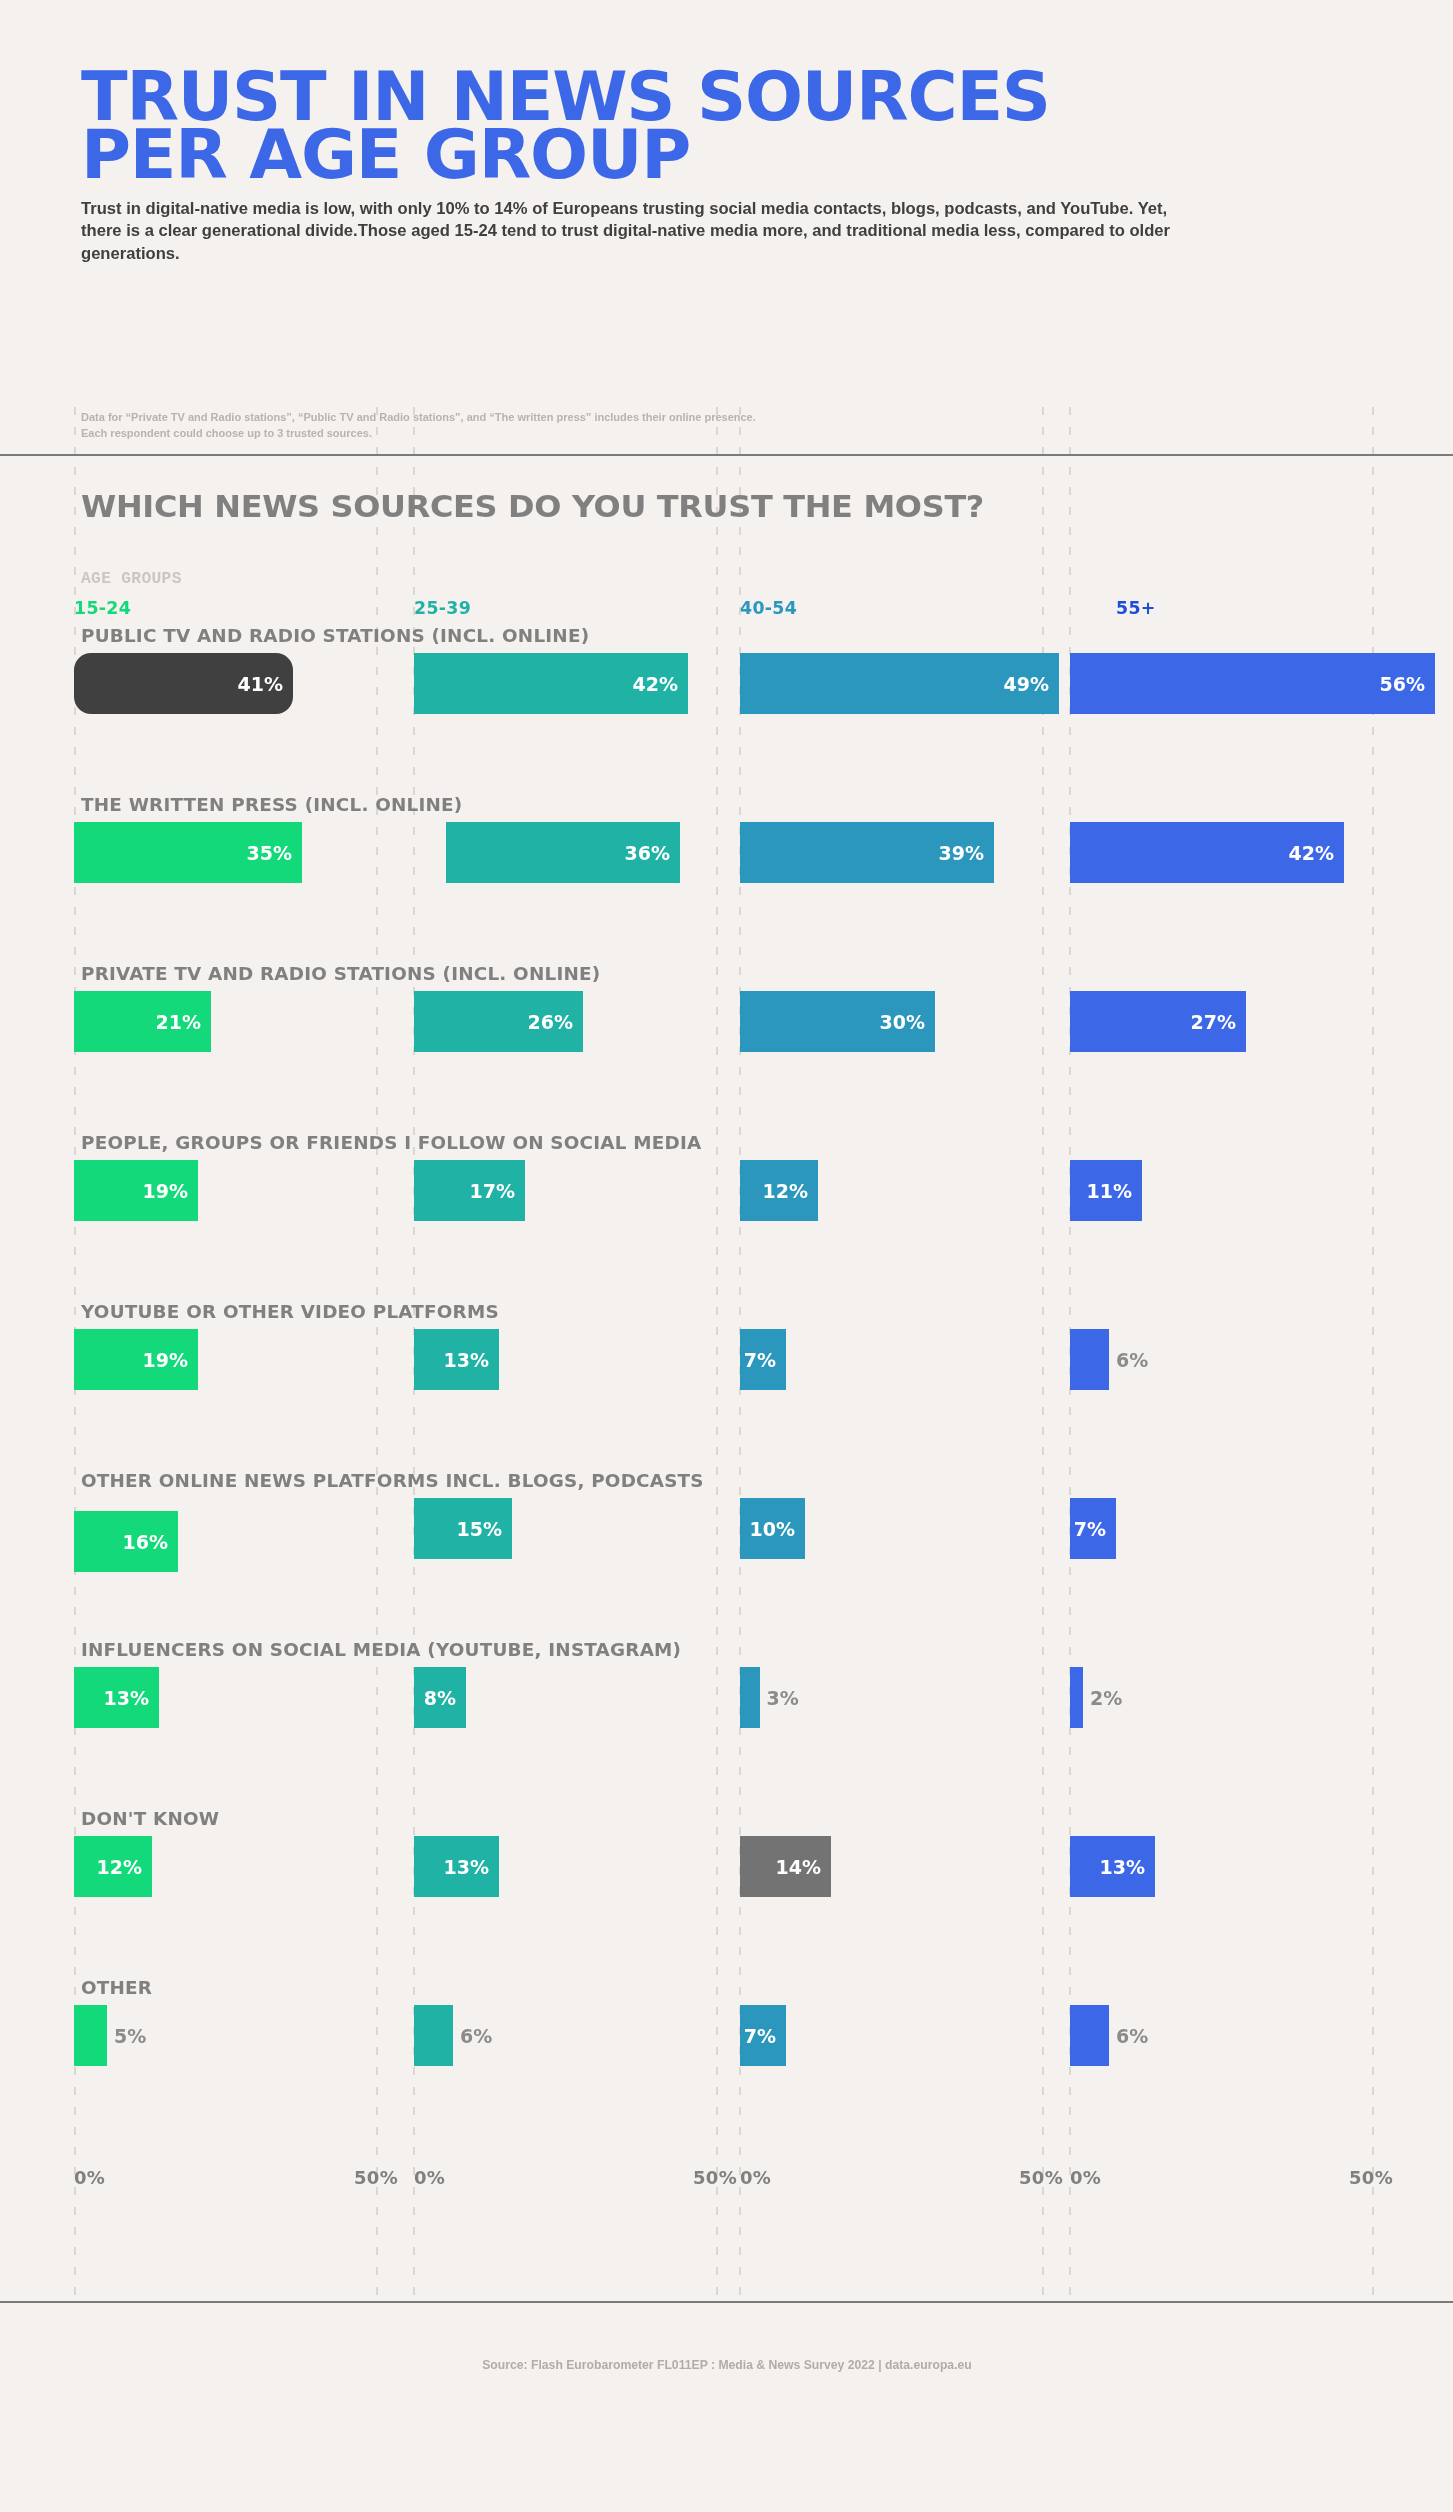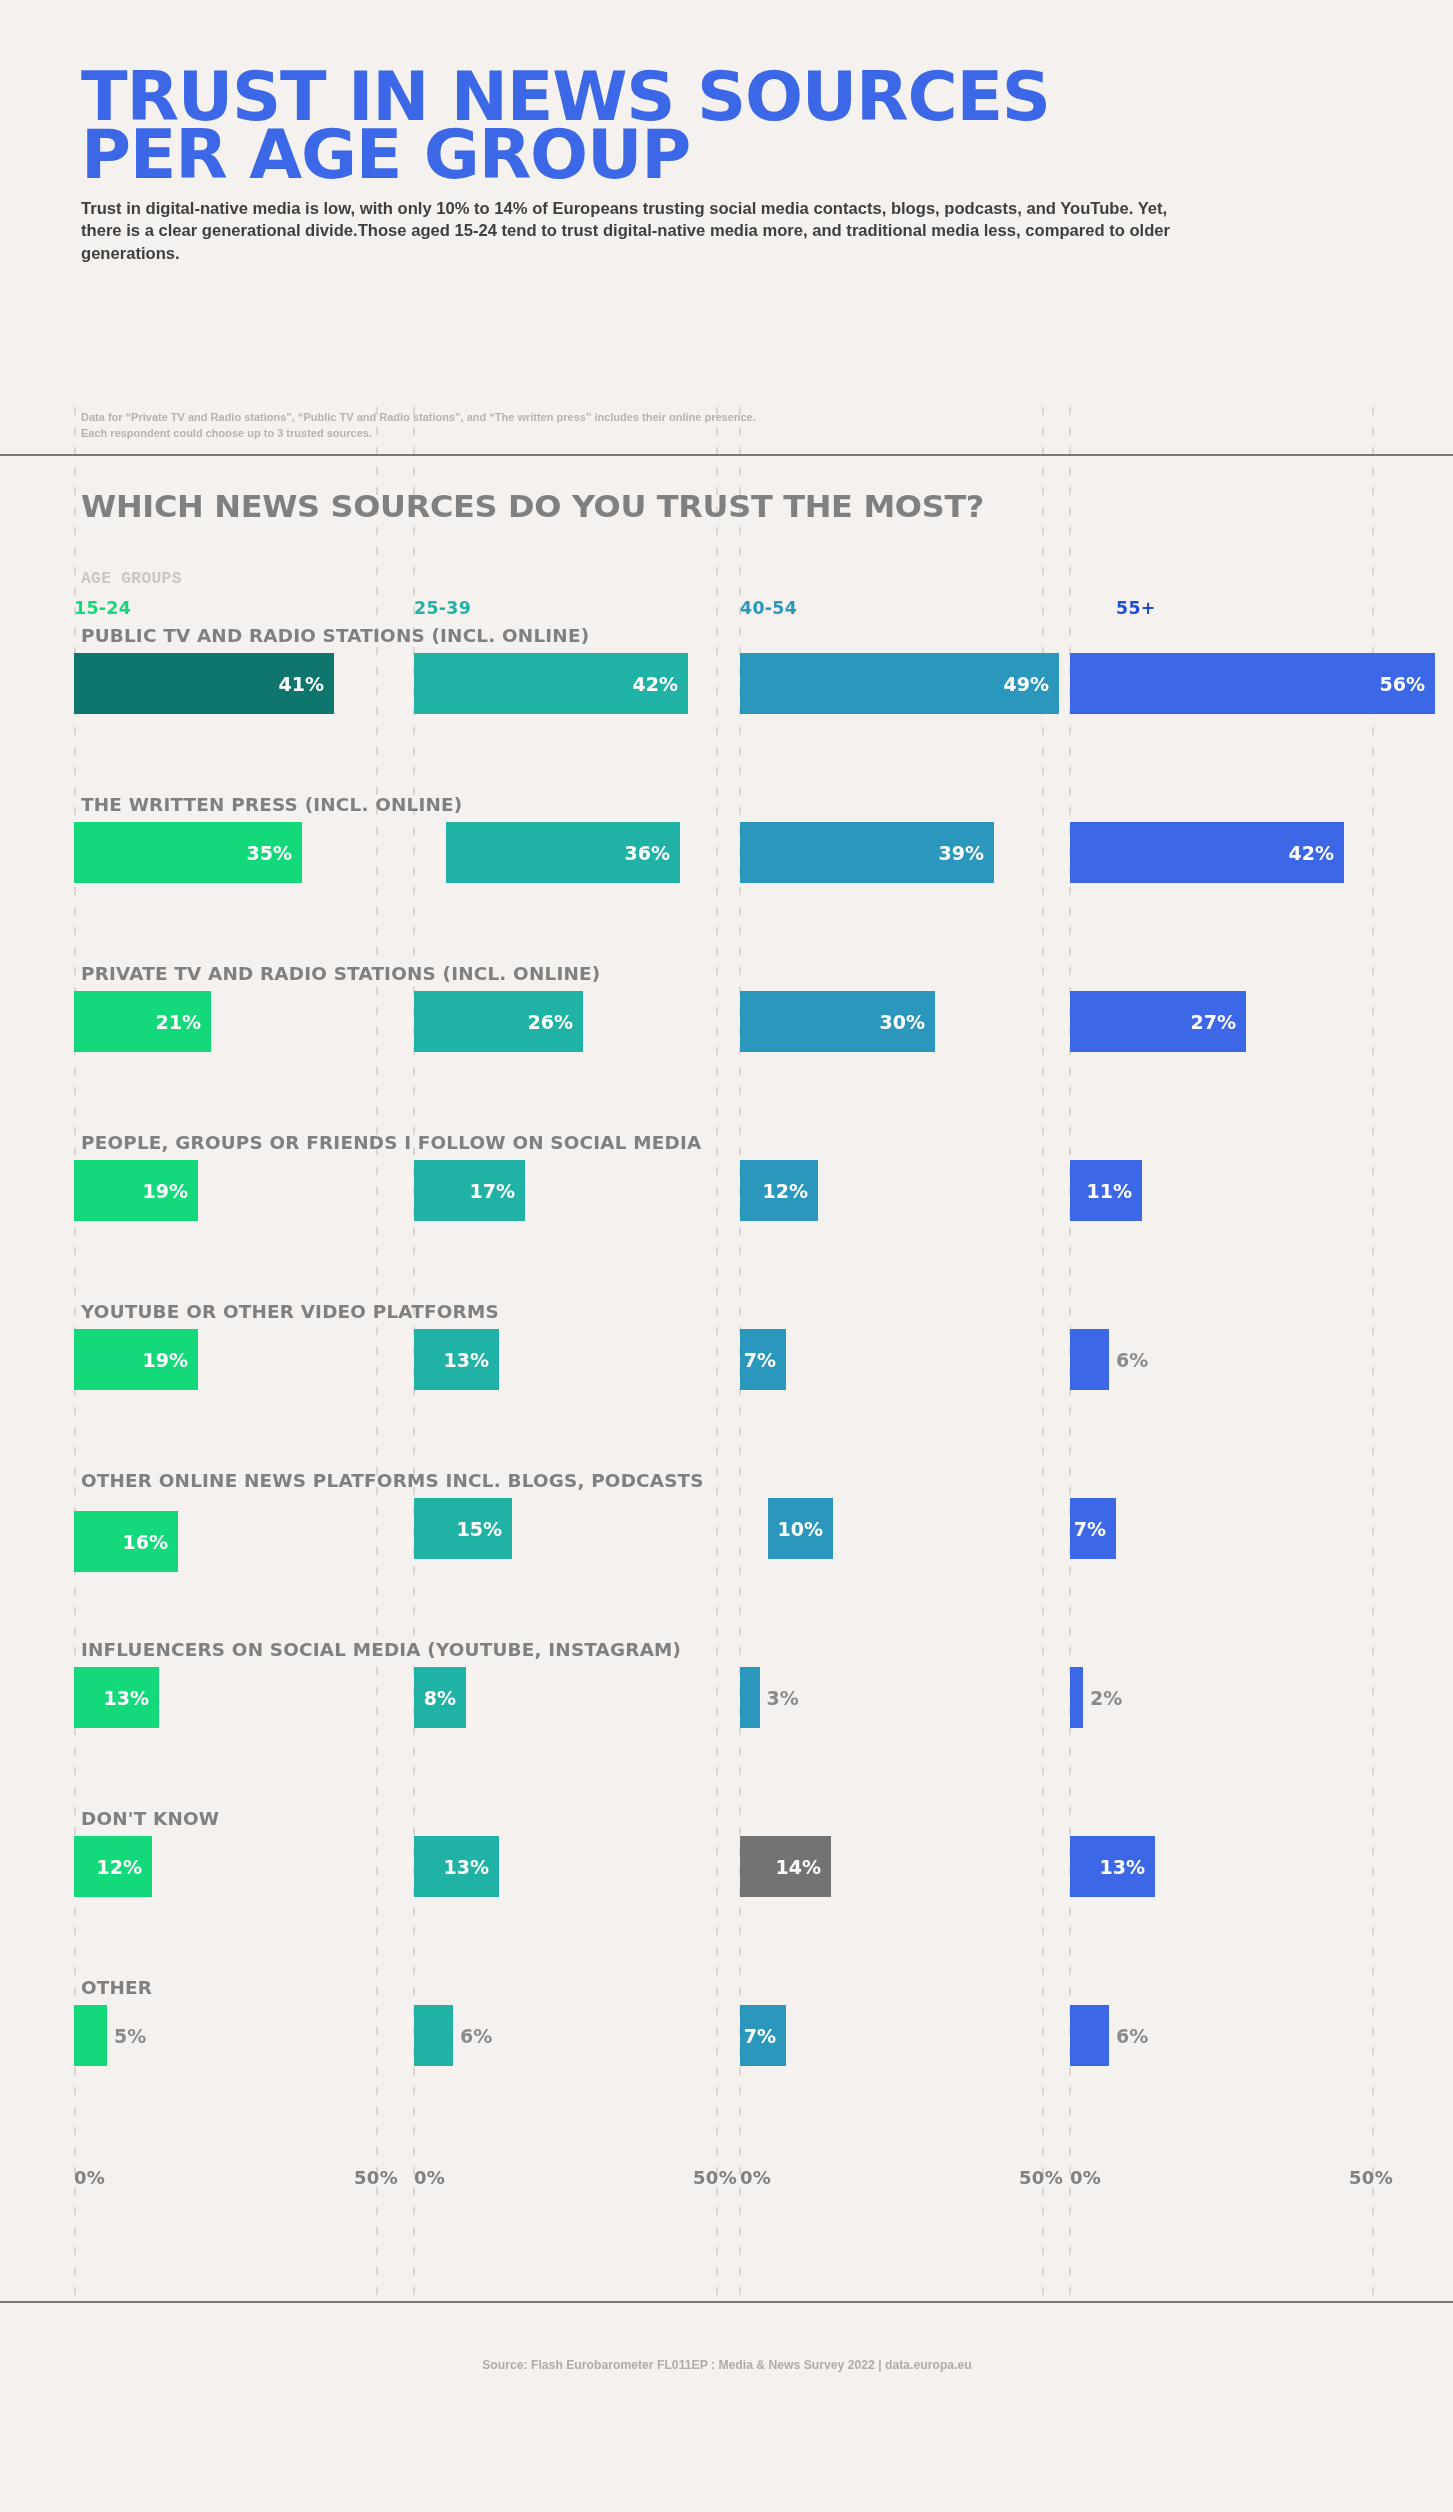--- a/index.html
+++ b/index.html
@@ -167,21 +167,21 @@
   <div class="legend-item" style="left: 74px; color: rgb(20, 217, 122);">15-24</div>
       <div class="legend-item" style="left: 414px; color: rgb(33, 178, 166);">25-39</div>
       <div class="legend-item" style="left: 740px; color: rgb(43, 151, 189);">40-54</div>
       <div class="legend-item" style="left: 1116px; color: #1d4ed8;">55+</div>
     </div>
 
   <div id="rows">
       <div class="row">
         <div class="row-label">PUBLIC TV AND RADIO STATIONS (INCL. ONLINE)</div>
         <div class="bars">
-          <div class="bar" style="left: 74px; width: 260px; background: #0f766e;">
+          <div class="bar" style="left: 74px; width: 219px; background: #404040; border-radius: 17px;">
             <span class="bar-val">41%</span>
           </div>
           <div class="bar" style="left: 414px; width: 274px; background: rgb(33, 178, 166);">
             <span class="bar-val">42%</span>
           </div>
           <div class="bar" style="left: 740px; width: 319px; background: rgb(43, 151, 189);">
             <span class="bar-val">49%</span>
           </div>
           <div class="bar" style="left: 1070px; width: 365px; background: rgb(60, 104, 232); align-items: center;">
             <span class="bar-val">56%</span>
@@ -258,21 +258,21 @@
       </div>
       <div class="row">
         <div class="row-label">OTHER ONLINE NEWS PLATFORMS INCL. BLOGS, PODCASTS</div>
         <div class="bars">
           <div class="bar" style="left: 74px; width: 104px; background: rgb(20, 217, 122); margin-top: 13px;">
             <span class="bar-val">16%</span>
           </div>
           <div class="bar" style="left: 414px; width: 98px; background: rgb(33, 178, 166);">
             <span class="bar-val">15%</span>
           </div>
-          <div class="bar" style="left: 740px; width: 65px; background: rgb(43, 151, 189); margin-left: 28px;">
+          <div class="bar" style="left: 740px; width: 65px; background: rgb(43, 151, 189);">
             <span class="bar-val">10%</span>
           </div>
           <div class="bar" style="left: 1070px; width: 46px; background: rgb(60, 104, 232);">
             <span class="bar-val">7%</span>
           </div>
         </div>
       </div>
       <div class="row">
         <div class="row-label">INFLUENCERS ON SOCIAL MEDIA (YOUTUBE, INSTAGRAM)</div>
         <div class="bars">

